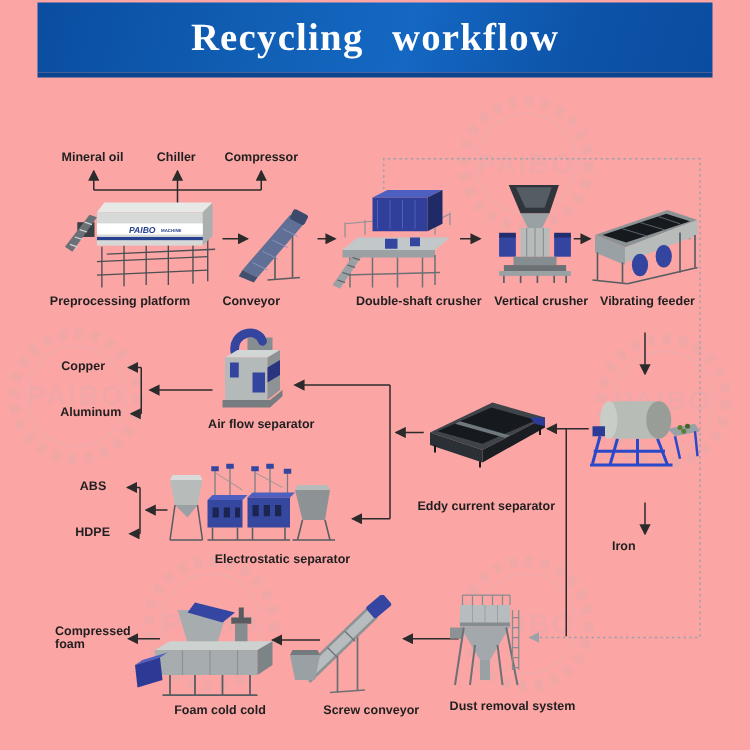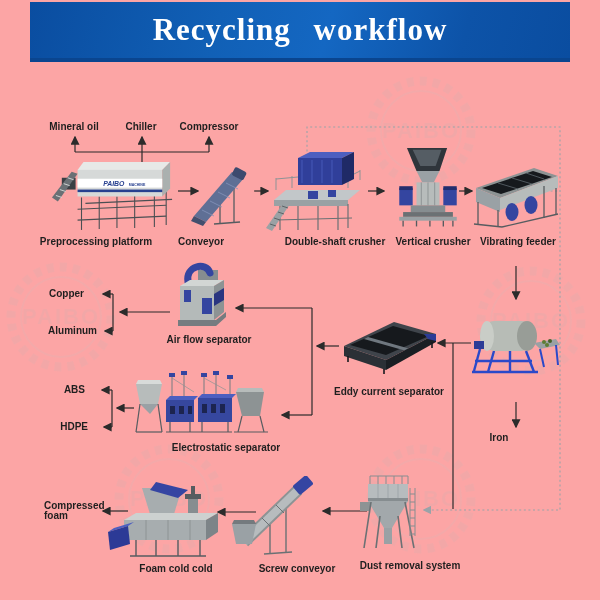--- a/index.html
+++ b/index.html
@@ -431,21 +431,21 @@
 
   <div class="lbl center" style="left:96px;top:237px">Preprocessing platform</div>
   <div class="lbl center" style="left:201px;top:237px">Conveyor</div>
   <div class="lbl center" style="left:335px;top:237px">Double-shaft crusher</div>
   <div class="lbl center" style="left:433px;top:237px">Vertical crusher</div>
   <div class="lbl center" style="left:518px;top:237px">Vibrating feeder</div>
 
   <div class="lbl" style="right:516px;top:289px">Copper</div>
   <div class="lbl" style="right:503px;top:326px">Aluminum</div>
   <div class="lbl center" style="left:209px;top:335px">Air flow separator</div>
-  <div class="lbl center" style="left:389px;top:387px">Eddy current separator</div>
+  <div class="lbl center" style="left:389px;top:401px">Eddy current separator</div>
   <div class="lbl center" style="left:499px;top:433px">Iron</div>
 
   <div class="lbl" style="right:515px;top:385px">ABS</div>
   <div class="lbl" style="right:512px;top:422px">HDPE</div>
   <div class="lbl center" style="left:226px;top:443px">Electrostatic separator</div>
 
   <div class="lbl wrap" style="left:44px;top:501px;width:62px">Compressed foam</div>
   <div class="lbl center" style="left:176px;top:564px">Foam cold cold</div>
   <div class="lbl center" style="left:297px;top:564px">Screw conveyor</div>
   <div class="lbl center" style="left:410px;top:561px">Dust removal system</div>

